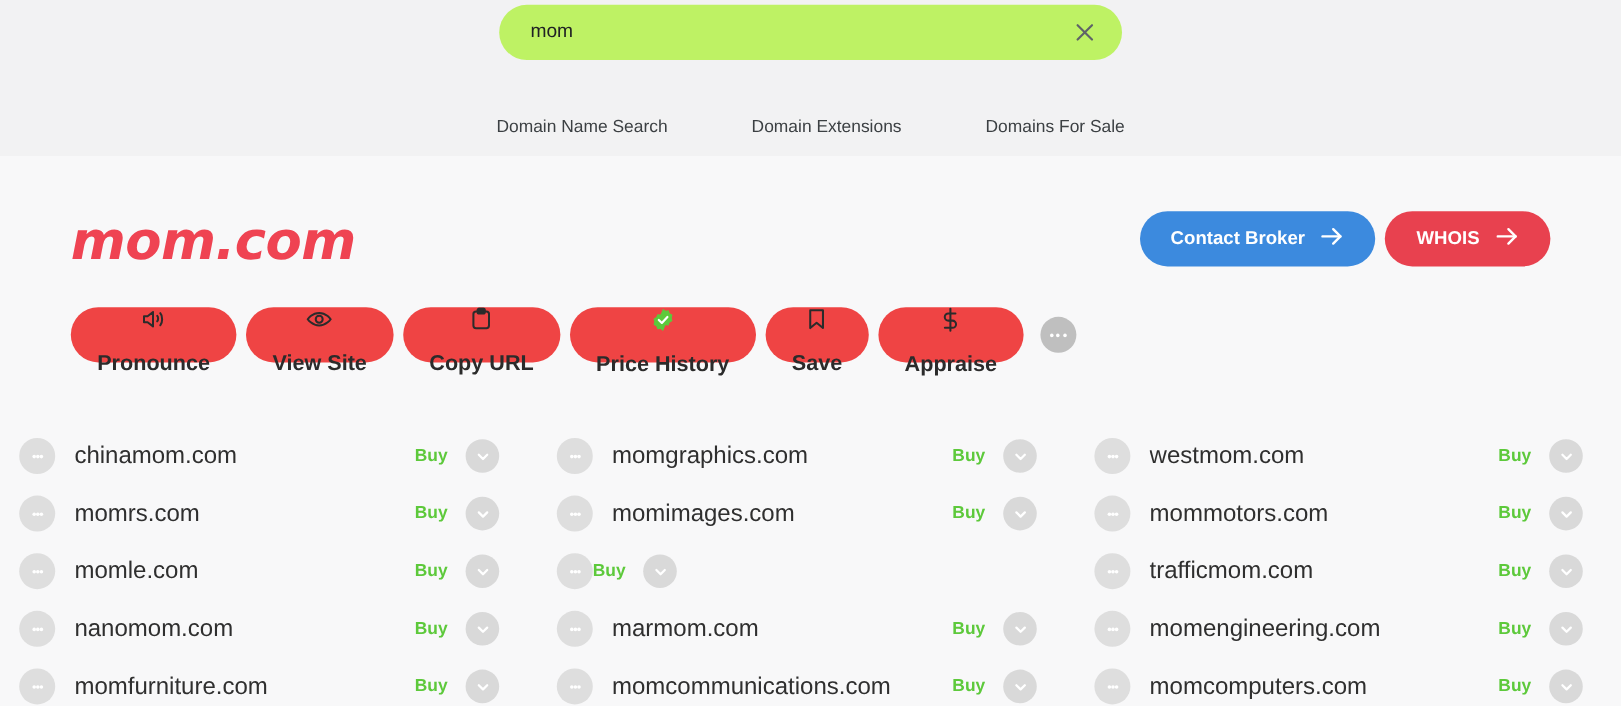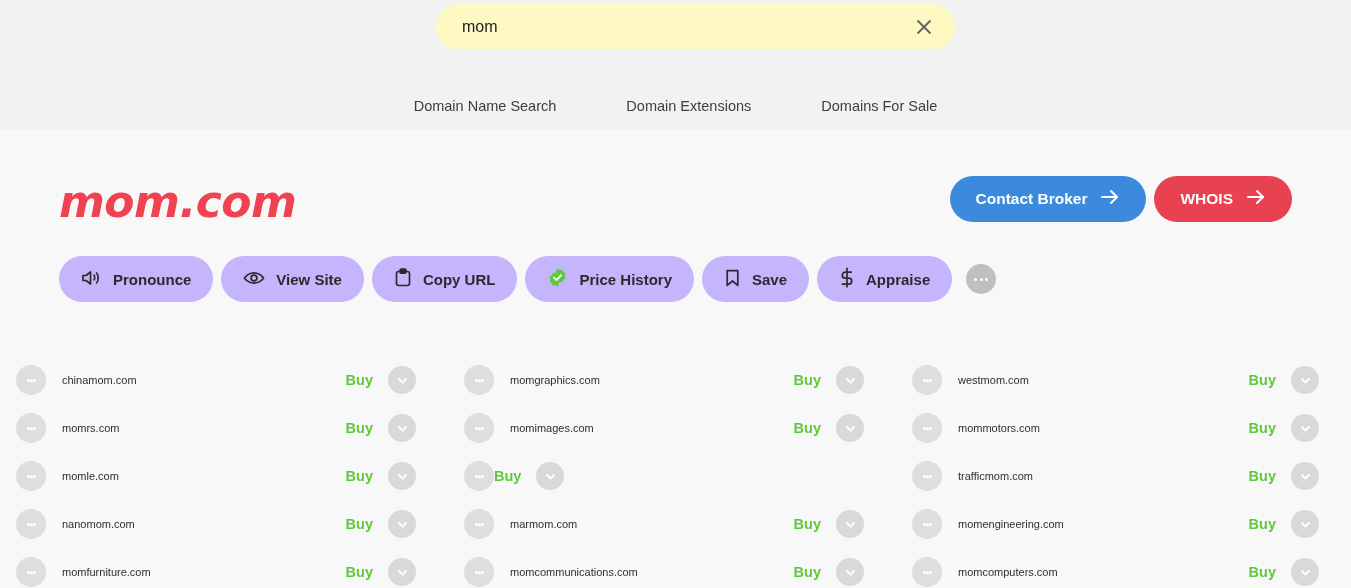--- a/index.html
+++ b/index.html
@@ -9,23 +9,23 @@
     font-family: "Liberation Sans", sans-serif;
     overflow: hidden;
   }
 
   
   .header-band {
     position: absolute; left: 0; top: 0; width: 1351px; height: 130px;
     background: #f2f2f3;
   }
   .search-wrap {
-    position: absolute; left: 436px; top: 4px;
+    position: absolute; left: 416px; top: 4px;
     width: 519px; height: 46px;
-    background: #fef9c3; border-radius: 23px;
+    background: #bef264; border-radius: 23px;
     display: flex; align-items: center;
   }
   .search-input {
     border: none; outline: none; background: transparent;
     font-family: "Liberation Sans", sans-serif;
     font-size: 16px; color: #202124;
     margin-left: 26px; width: 420px; height: 30px;
   }
   .clear-btn {
     position: absolute; right: 18px; top: 50%; transform: translateY(-50%);
@@ -69,23 +69,24 @@
   .cta-whois  { background: #e8414f; }
 
   
   .toolbar {
     position: absolute; left: 59px; top: 256px;
     display: flex; align-items: center; gap: 8px;
   }
   .tool {
     display: flex; align-items: center; gap: 11px;
     height: 46px; padding: 0 22px; border-radius: 23px;
-    background: #c4b5fd; cursor: pointer;
-    font-size: 15px; font-weight: bold; color: #2b2b2b;
+    background: #ef4444; cursor: pointer;
+    font-size: 18px; font-weight: bold; color: #2b2b2b;
     white-space: nowrap;
+    flex-direction: column;
   }
   .more-round {
     width: 30px; height: 30px; border-radius: 50%;
     background: #bfbfbf; cursor: pointer;
     display: flex; align-items: center; justify-content: center;
     margin-left: 6px;
   }
   .dots { display: flex; gap: 2.5px; }
   .dots i { width: 3px; height: 3px; border-radius: 50%; background: #fff; display: block; }
 
@@ -98,21 +99,21 @@
   .row {
     display: flex; align-items: center; height: 48px; padding: 0 32px 0 16px;
   }
   .row-dots {
     flex: none; width: 30px; height: 30px; border-radius: 50%;
     background: #dedede; cursor: pointer;
     display: flex; align-items: center; justify-content: center;
   }
   .row-dots i { width: 3px; height: 3px; border-radius: 50%; background: #fff; display: block; }
   .row-name {
-    margin-left: 16px; font-size: 11px; color: #2f2f2f; flex: 1;
+    margin-left: 16px; font-size: 20px; color: #2f2f2f; flex: 1;
     cursor: pointer; white-space: nowrap; overflow: hidden;
   }
   .buy {
     font-size: 14.5px; font-weight: bold; color: #5dc93b; cursor: pointer;
     margin-right: 15px;
   }
   .chev {
     flex: none; width: 28px; height: 28px; border-radius: 50%;
     background: #d9d9d9; cursor: pointer;
     display: flex; align-items: center; justify-content: center;

